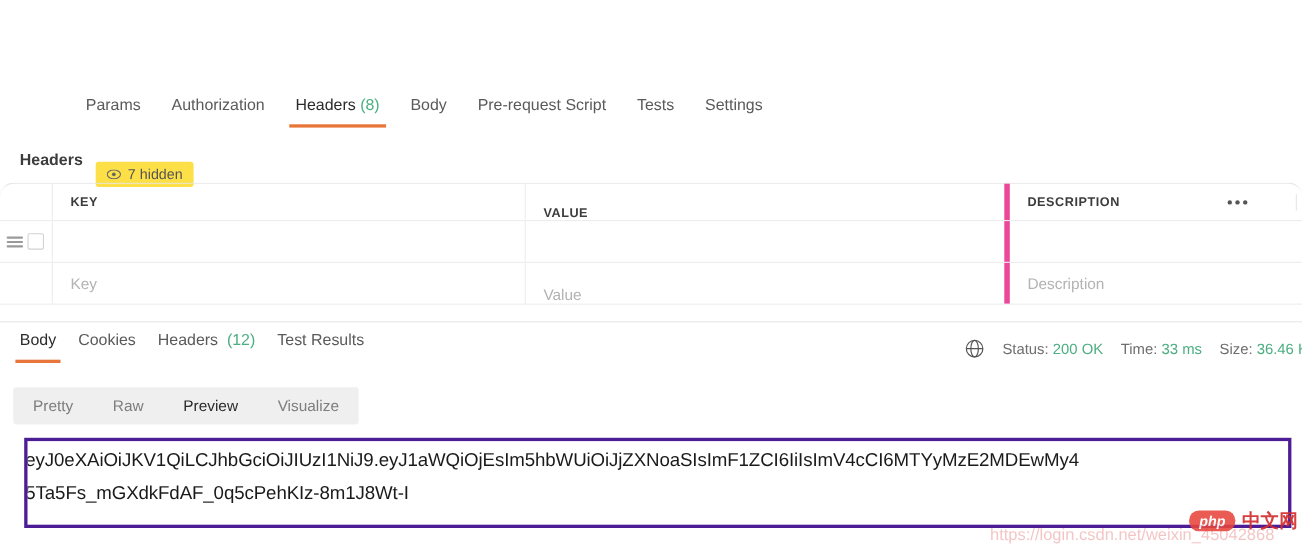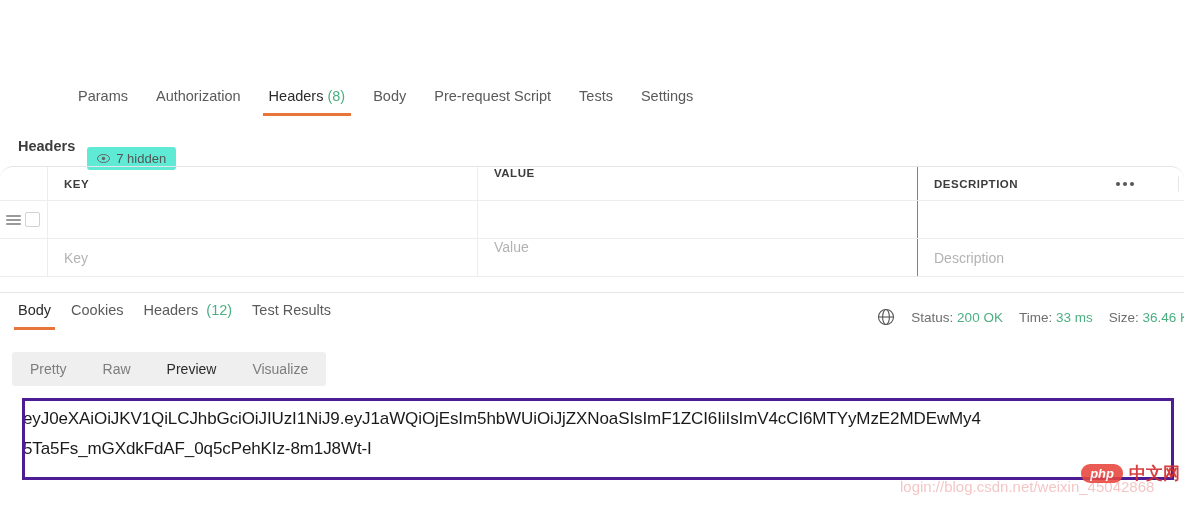--- a/index.html
+++ b/index.html
@@ -90,21 +90,21 @@
   
   .headers-sub {
     position: absolute; left: 0; top: 128px;
     width: 1184px; height: 36px;
     display: flex; align-items: center;
     padding-left: 18px; gap: 12px;
   }
   .headers-sub-title { font-size: 14.5px; color: #3c3c3c; font-weight: bold; }
   .hidden-pill {
     display: flex; align-items: center; gap: 6px;
-    background: #5eead4; border-radius: 3px;
+    background: #fde047; border-radius: 3px;
     padding: 4px 10px;
     font-size: 13px; color: #555;
     cursor: pointer;
     margin-top: 25px;
   }
   .eye-icon { display: block; }
 
   
   .kv-table {
     position: absolute; left: 0; top: 166px;
@@ -124,21 +124,21 @@
     border-right: 1px solid #ededed;
   }
   .drag-handle { display: flex; flex-direction: column; gap: 2px; width: 15px; }
   .drag-handle i { display: block; height: 2px; background: #9a9a9a; border-radius: 1px; }
   .chk {
     width: 15px; height: 15px;
     border: 1px solid #d2d2d2; border-radius: 2px;
     background: #fff; cursor: pointer; flex: none;
   }
   .cell-key { width: 430px; flex: none; border-right: 1px solid #ededed; display:flex; align-items:center; padding-left: 16px; }
-  .cell-val { width: 440px; flex: none; border-right: 1px solid #ec4899; display:flex; align-items:flex-start; padding-left: 16px; }
+  .cell-val { width: 440px; flex: none; border-right: 5px solid #ec4899; display:flex; align-items:flex-end; padding-left: 16px; }
   .cell-desc { flex: 1; display:flex; align-items:center; padding-left: 16px; position: relative; }
   .col-head { font-size: 11.5px; font-weight: bold; color: #3c3c3c; letter-spacing: .5px; }
   .ph { color: #b3b3b3; font-size: 14px; }
   .dots-btn {
     position: absolute; right: 44px; top: 50%;
     transform: translateY(-50%);
     display: flex; gap: 3px; align-items: center;
     padding: 4px 6px; cursor: pointer;
   }
   .dots-btn i { width: 4px; height: 4px; border-radius: 50%; background: #555; display: block; }
@@ -386,19 +386,19 @@
     <div class="vm">
       <span>Visualize</span>
     </div>
   </div>
 
   <div class="resp-box">
     <div class="token-line l1">eyJ0eXAiOiJKV1QiLCJhbGciOiJIUzI1NiJ9.eyJ1aWQiOjEsIm5hbWUiOiJjZXNoaSIsImF1ZCI6IiIsImV4cCI6MTYyMzE2MDEwMy4</div>
     <div class="token-line l2">5Ta5Fs_mGXdkFdAF_0q5cPehKIz-8m1J8Wt-I</div>
   </div>
 
-  <div class="wm-url">login://blog.csdn.net/weixin_45042868</div>
+  <div class="wm-url">https://login.csdn.net/weixin_45042868</div>
   <div class="wm-badge">
     <span class="wm-php">php</span>
     <span class="wm-cn">中文网</span>
   </div>
 
 </div>
 
 </body></html>

